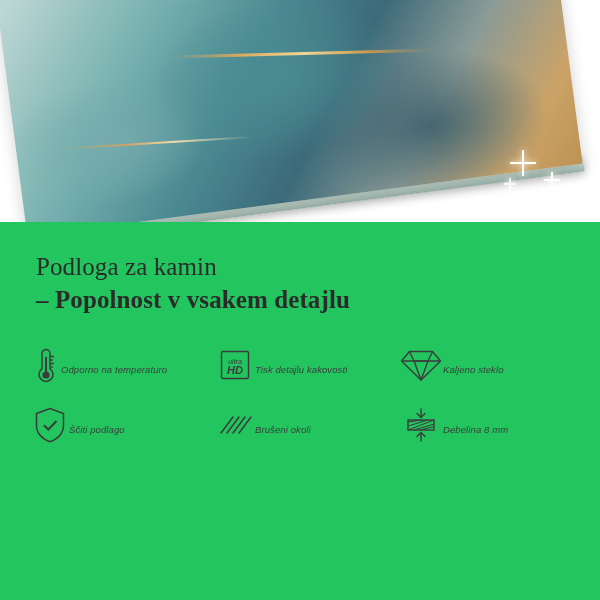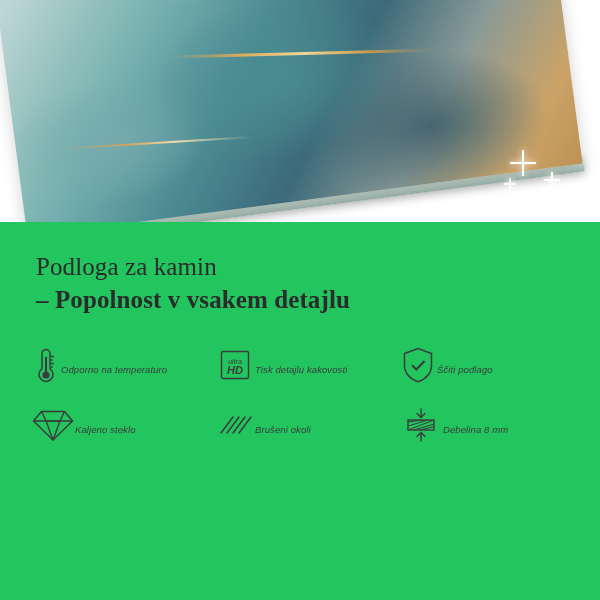--- a/index.html
+++ b/index.html
@@ -229,38 +229,38 @@
           <rect x="6.5" y="6.5" width="27" height="27" rx="1.5" fill="none" stroke="#3b3b3b" stroke-width="1.4"></rect>
           <text x="20" y="18.5" font-family="Liberation Sans, sans-serif" font-size="7" fill="#3b3b3b" text-anchor="middle">ultra</text>
           <text x="20" y="29" font-family="Liberation Sans, sans-serif" font-size="11" font-weight="bold" fill="#3b3b3b" text-anchor="middle">HD</text>
         </svg>
       </div>
       <div class="feature-label">Tisk detajlu kakovosti</div>
     </div>
 
     <div class="feature">
       <div class="feature-icon">
-        <svg width="38" height="42" viewBox="0 0 38 42" fill="none" stroke="#3b3b3b" stroke-width="1.5">
-          <path d="M19 4.5 5.5 9.6v11.6c0 8.1 5.6 14.1 13.5 16.6 7.9-2.5 13.5-8.5 13.5-16.6V9.6L19 4.5z"></path>
-          <path d="M13 21.2l4.3 4.3L25.5 17" stroke-width="2"></path>
-        </svg>
-      </div>
-      <div class="feature-label">Ščiti podlago</div>
-    </div>
-
-    <div class="feature">
-      <div class="feature-icon">
         <svg width="44" height="38" viewBox="0 0 44 38" fill="none" stroke="#3b3b3b" stroke-width="1.4" stroke-linejoin="round">
           <path d="M10.5 5.5h23l8 9.5L22 34 2.5 15z"></path>
           <path d="M2.5 15h39"></path>
           <path d="M10.5 5.5 15 15l7 19 7-19 4.5-9.5"></path>
           <path d="M15 15h14"></path>
         </svg>
       </div>
       <div class="feature-label">Kaljeno steklo</div>
+    </div>
+
+    <div class="feature">
+      <div class="feature-icon">
+        <svg width="38" height="42" viewBox="0 0 38 42" fill="none" stroke="#3b3b3b" stroke-width="1.5">
+          <path d="M19 4.5 5.5 9.6v11.6c0 8.1 5.6 14.1 13.5 16.6 7.9-2.5 13.5-8.5 13.5-16.6V9.6L19 4.5z"></path>
+          <path d="M13 21.2l4.3 4.3L25.5 17" stroke-width="2"></path>
+        </svg>
+      </div>
+      <div class="feature-label">Ščiti podlago</div>
     </div>
 
     <div class="feature">
       <div class="feature-icon">
         <svg width="40" height="32" viewBox="0 0 40 32" fill="none" stroke="#3b3b3b" stroke-width="1.5" stroke-linecap="round">
           <path d="M6 24 18 8"></path>
           <path d="M12 24 24 8"></path>
           <path d="M18 24 30 8"></path>
           <path d="M24 24 36 8"></path>
         </svg>

